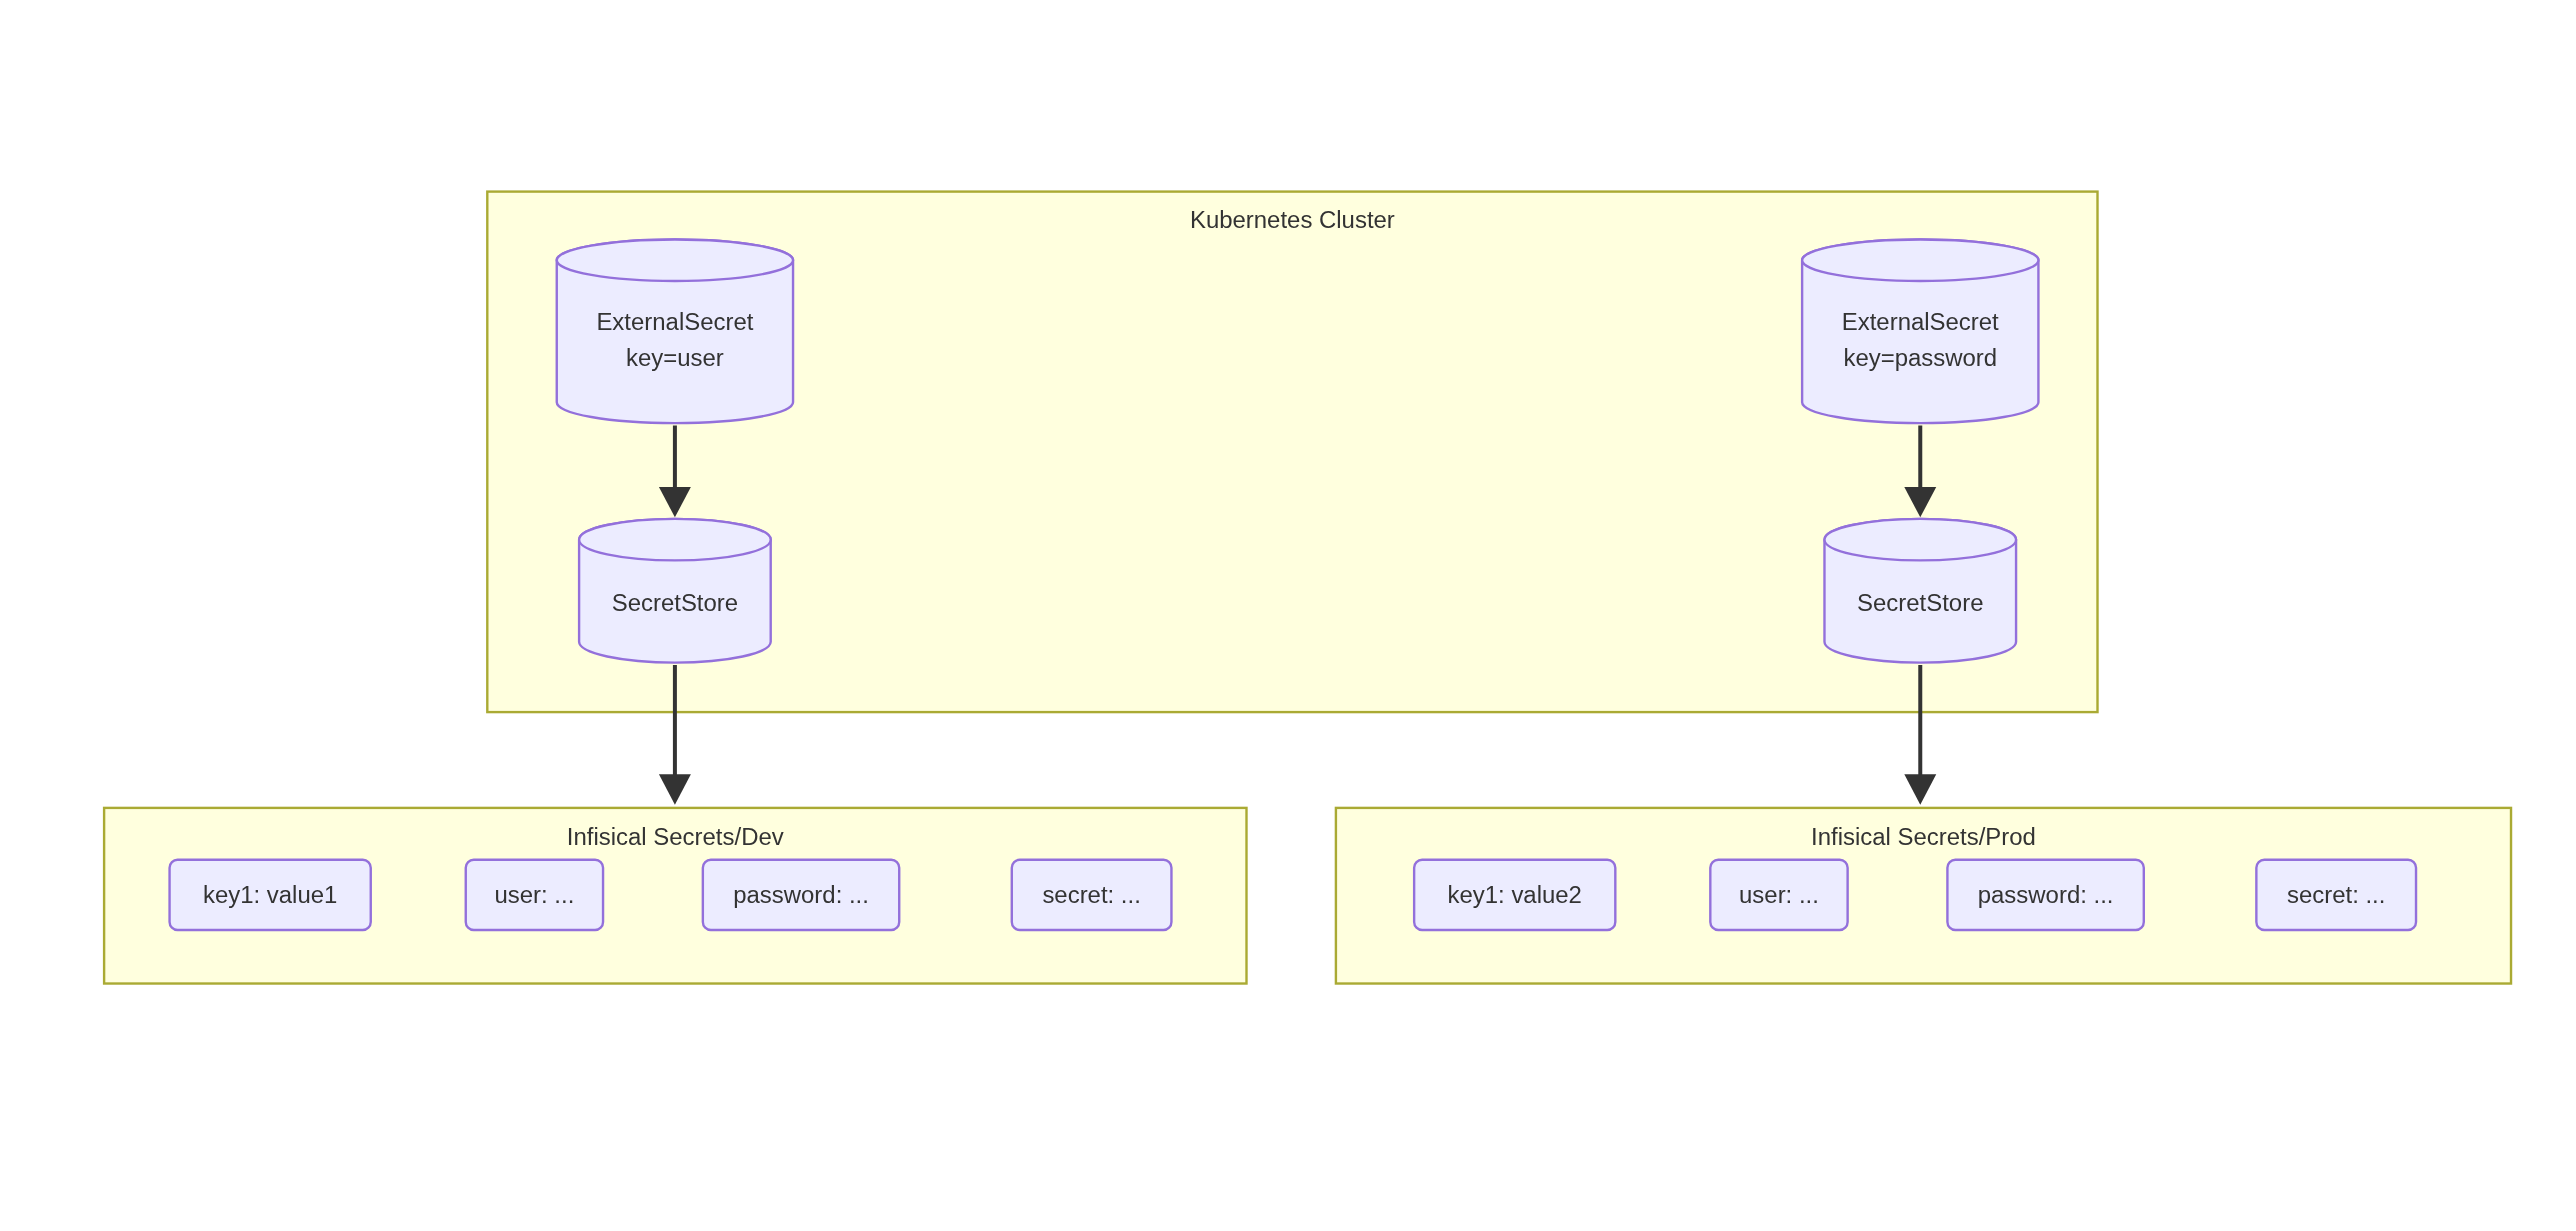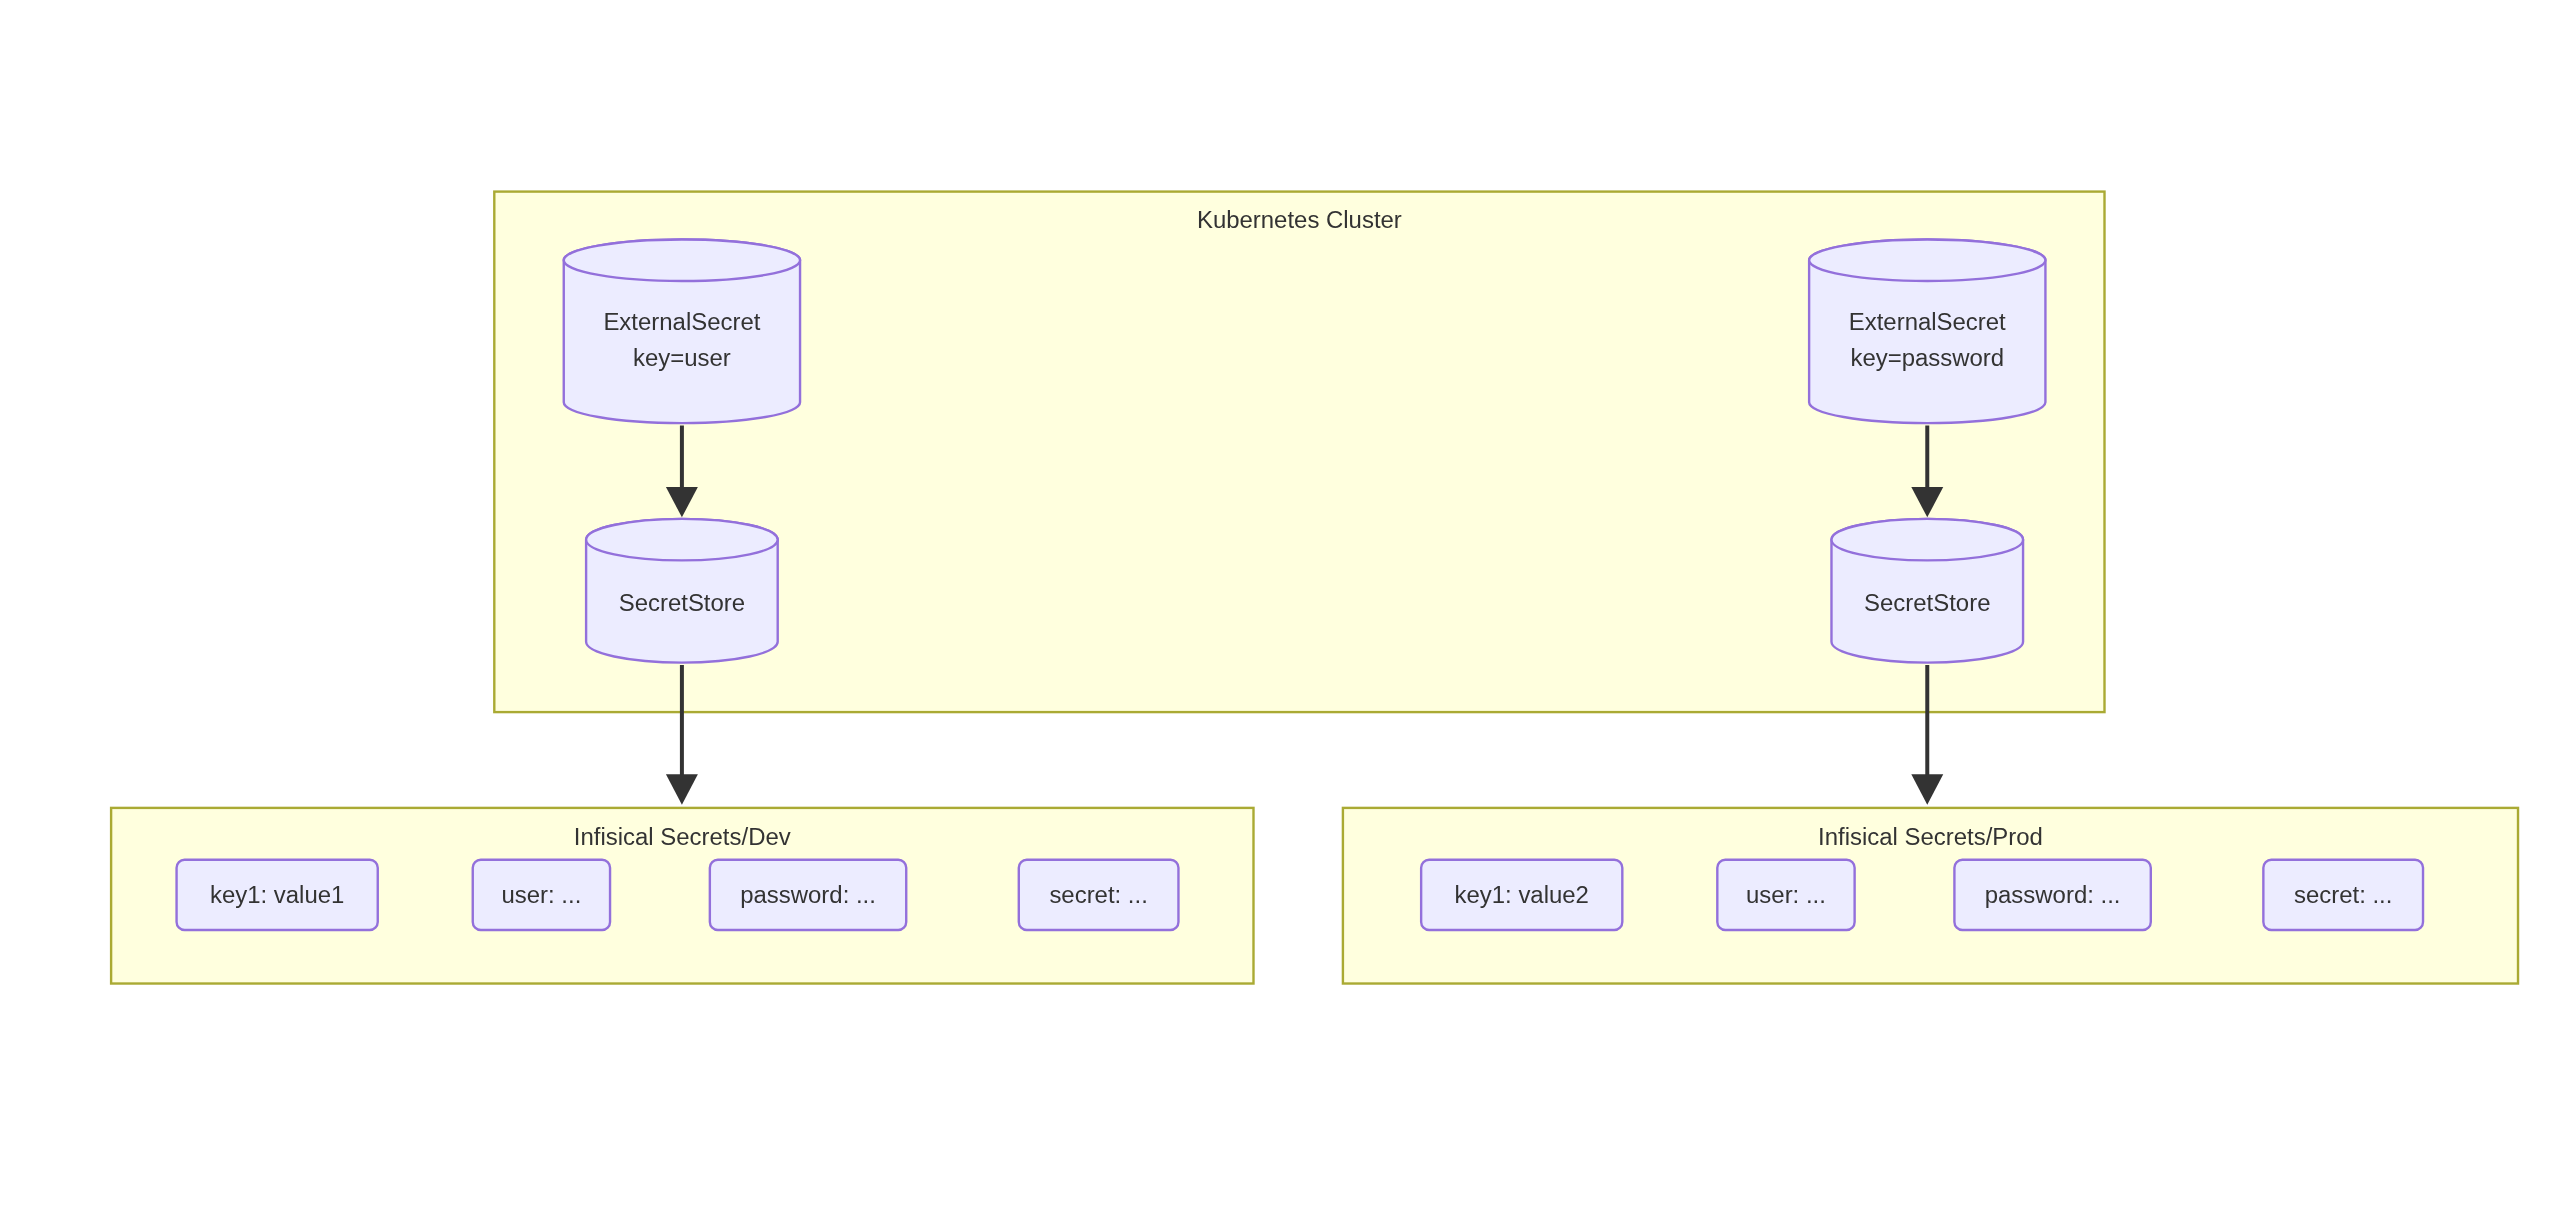--- a/index.html
+++ b/index.html
@@ -11,21 +11,21 @@
   body {
     width: 2576px;
     height: 1231px;
     font-family: "Liberation Sans", sans-serif;
     position: relative;
     overflow: hidden;
   }
   #diagram-root {
     position: absolute;
     top: 0;
-    left: 11px;
+    left: 4px;
     width: 2132px;
     height: 1231px;
     text-decoration: underline;
   }
   svg.diagram {
     display: block;
     width: 2576px;
     height: 1231px;
   }
   .cluster-rect {

